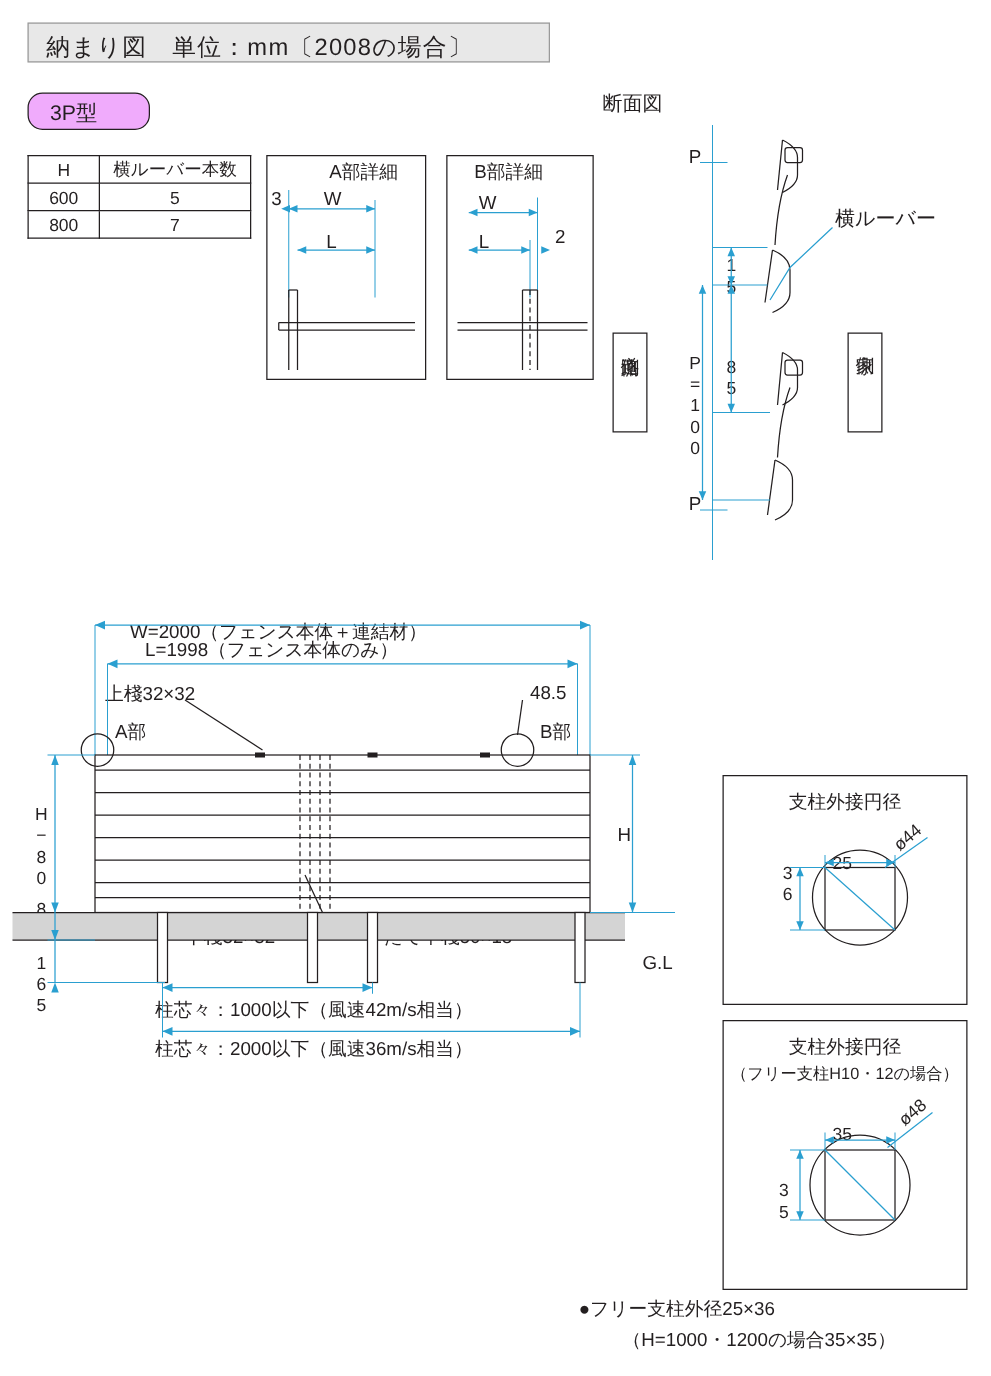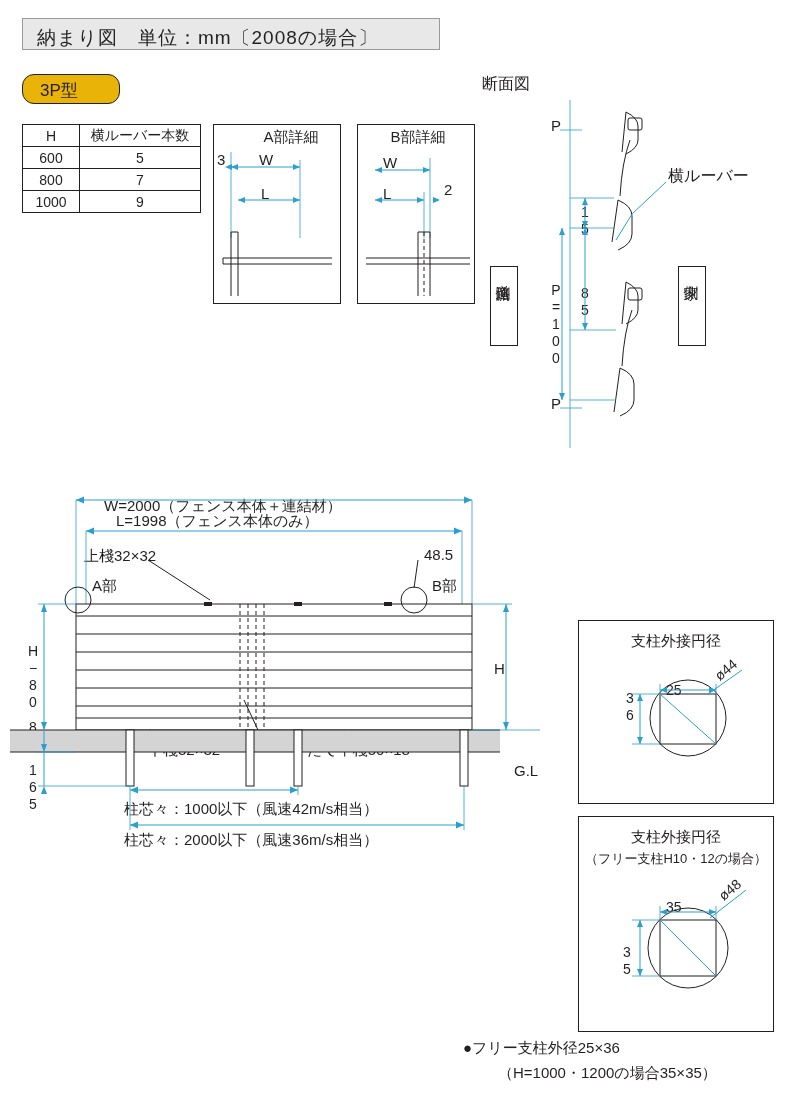--- a/index.html
+++ b/index.html
@@ -14,21 +14,21 @@
   .tv{position:absolute;white-space:nowrap;font-size:15px;line-height:1;
       writing-mode:vertical-rl;text-orientation:upright;letter-spacing:1px;}
   .box{position:absolute;border:1px solid #231f20;box-sizing:border-box;}
   .hdr{
     position:absolute;left:22px;top:18px;width:418px;height:32px;
     background:#e8e8e8;border:1px solid #9a9a9a;box-sizing:border-box;
   }
   .hdr span{position:absolute;left:14px;top:6px;font-size:19px;letter-spacing:1px;}
   .rbox{
     position:absolute;border:1px solid #231f20;border-radius:12px;
-    box-sizing:border-box;background:#eab308;
+    box-sizing:border-box;background:#f0abfc;
   }
   .lbl-box{
     position:absolute;border:1px solid #231f20;box-sizing:border-box;background:#fff;
     font-size:15px;text-align:center;
   }
   table.h-table{
     position:absolute;left:22px;top:124px;border-collapse:collapse;
     font-size:14px;background:#fff;
   }
   table.h-table td{
@@ -58,32 +58,28 @@
         <td class="c2">横ルーバー本数</td>
       </tr>
       <tr>
         <td class="c1">600</td>
         <td class="c2">5</td>
       </tr>
       <tr>
         <td class="c1">800</td>
         <td class="c2">7</td>
       </tr>
-      <tr>
-        <td class="c1">1000</td>
-        <td class="c2">9</td>
-      </tr>
     </tbody>
 </table>
 
 <div class="box" style="left:213px;top:124px;width:128px;height:180px;"></div>
 <div class="cap" style="left:213px;top:128px;width:156px;">A部詳細</div>
 
 <div class="box" style="left:357px;top:124px;width:118px;height:180px;"></div>
-<div class="cap" style="left:357px;top:128px;width:122px;">B部詳細</div>
+<div class="cap" style="left:346px;top:128px;width:122px;">B部詳細</div>
 
 <div class="t" style="left:217px;top:152px;">3</div>
 <div class="t" style="left:259px;top:152px;">W</div>
 <div class="t" style="left:261px;top:186px;">L</div>
 
 <div class="t" style="left:383px;top:155px;">W</div>
 <div class="t" style="left:383px;top:186px;">L</div>
 <div class="t" style="left:444px;top:182px;">2</div>
 
 <div class="t" style="left:482px;top:76px;font-size:16px;">断面図</div>

